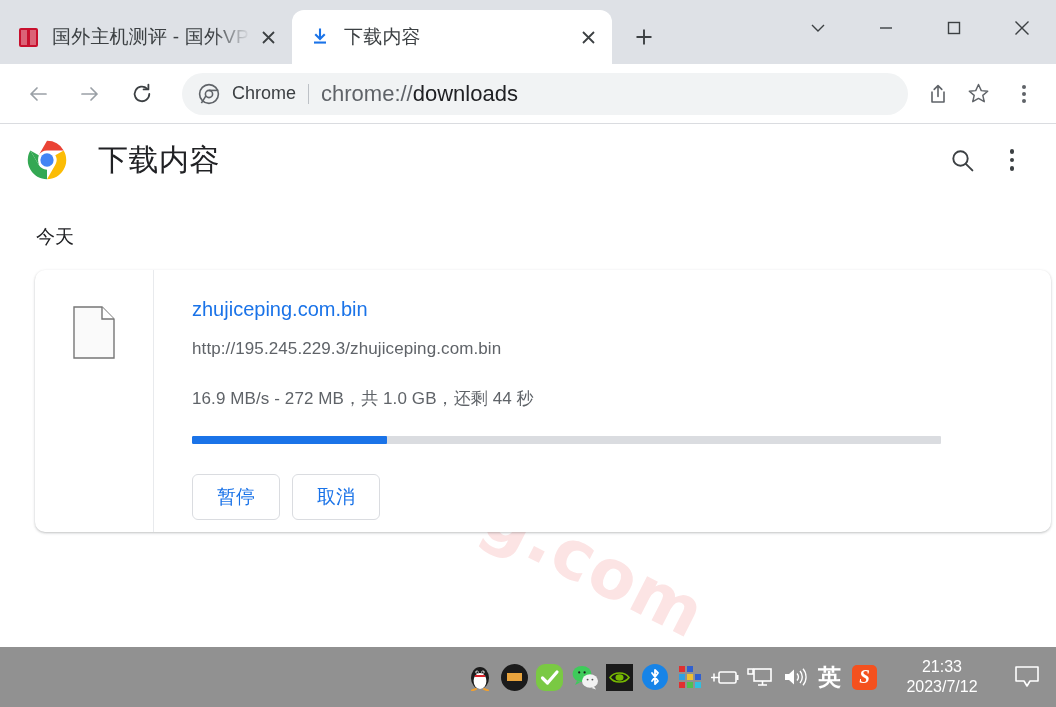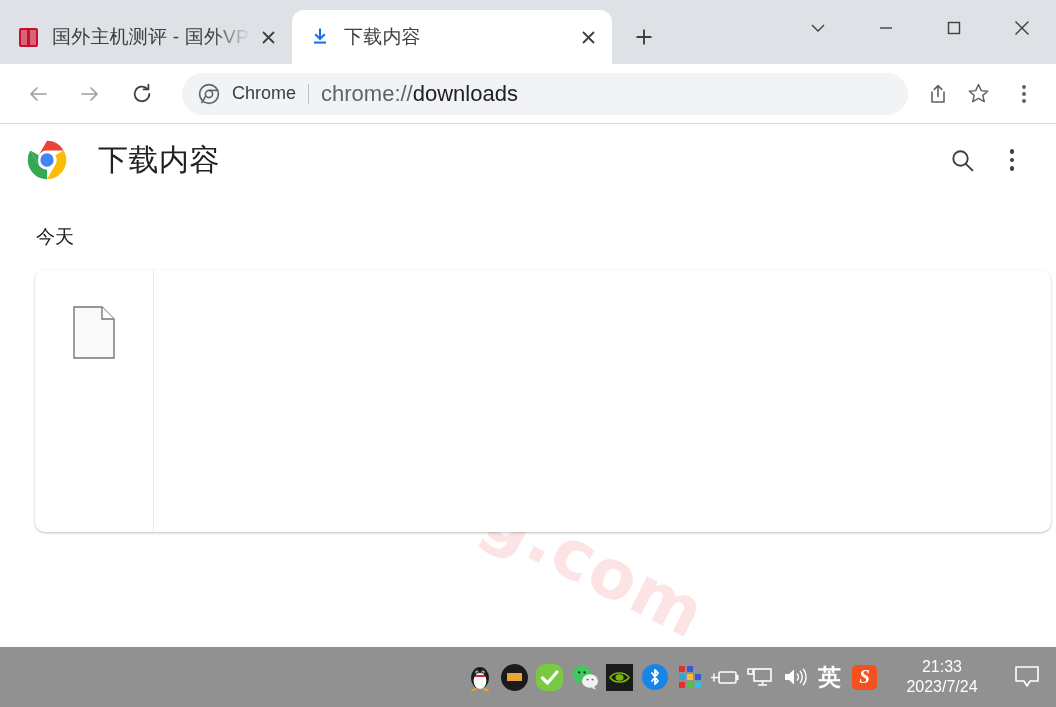--- a/index.html
+++ b/index.html
@@ -587,20 +587,32 @@
 
     <div class="dl-card">
       <div class="dl-iconcell">
         <span class="file-icon">
           <svg width="42" height="53" viewBox="0 0 42 53">
             <path d="M1 1 L29 1 L41 13 L41 52 L1 52 Z" fill="#fafafa" stroke="#767676" stroke-width="1.4" stroke-linejoin="miter"></path>
             <path d="M29 1 L29 13 L41 13" fill="#ffffff" stroke="#767676" stroke-width="1.4" stroke-linejoin="miter"></path>
           </svg>
         </span>
       </div>
+      <div class="dl-body">
+        <a class="dl-filename">zhujiceping.com.bin</a>
+        <div class="dl-url">http://195.245.229.3/zhujiceping.com.bin</div>
+        <div class="dl-status">16.9 MB/s - 272 MB，共 1.0 GB，还剩 44 秒</div>
+        <div class="progress-track">
+          <div class="progress-fill" id="progressFill" style="width: 26%;"></div>
+        </div>
+        <div class="dl-actions">
+          <button class="dl-btn">暂停</button>
+          <button class="dl-btn">取消</button>
+        </div>
+      </div>
     </div>
 
   </div>
 </div>
 
 <div class="taskbar">
   <div class="tray">
 
     <div class="tray-item">
       <svg width="26" height="28" viewBox="0 0 26 28">
@@ -701,21 +713,21 @@
     <div class="tray-item">
       <span class="ime-char">英</span>
     </div>
 
     <div class="tray-item">
       <span class="ic-sogou">S</span>
     </div>
 
     <div class="tray-clock">
       <span>21:33</span>
-      <span>2023/7/24</span>
+      <span>2023/7/12</span>
     </div>
 
     <div class="tray-notify">
       <svg width="30" height="26" viewBox="0 0 30 26">
         <path d="M4 3 L26 3 L26 17 L18 17 L15 22 L12 17 L4 17 Z" stroke="#ffffff" stroke-width="1.6" fill="none" stroke-linejoin="round"></path>
       </svg>
     </div>
 
   </div>
 </div>

